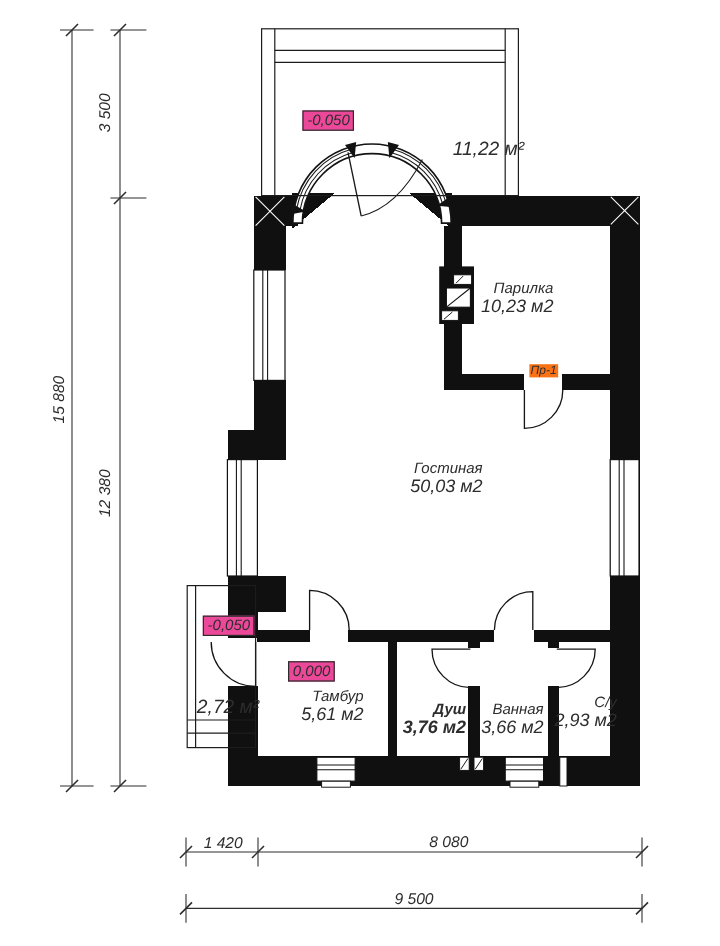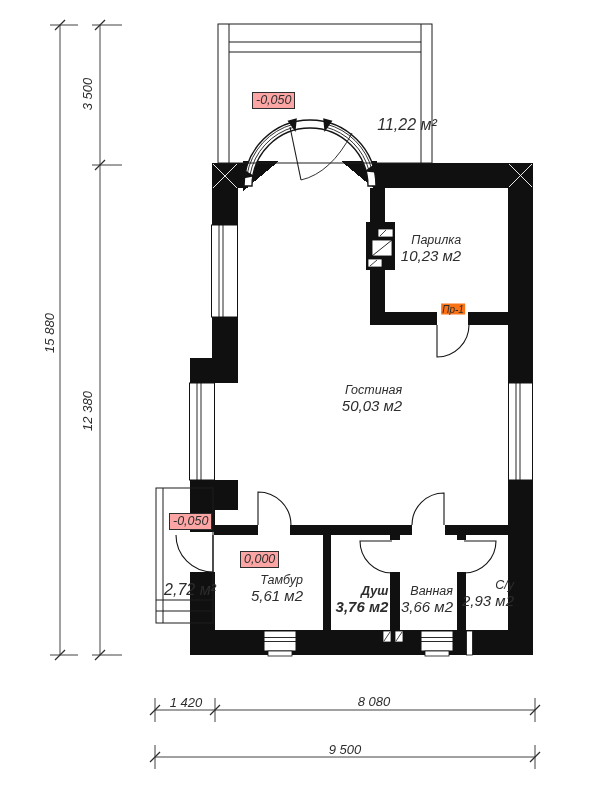--- a/index.html
+++ b/index.html
@@ -9,21 +9,21 @@
   .watermark{position:absolute;left:122px;top:330px;z-index:2;white-space:nowrap;
              font-family:"DejaVu Serif",serif;font-weight:bold;font-size:56px;line-height:58px;
              letter-spacing:2px;color:rgba(255,255,255,0.10);
              -webkit-text-stroke:1.6px rgba(150,150,150,0.75);
              text-shadow:2px 2px 1px rgba(200,200,200,0.5);}
   .label{position:absolute;z-index:3;color:#2d2d2d;font-style:italic;white-space:nowrap;}
   .room-label{text-align:right;transform:translateX(-50%);}
   .room-name{display:block;font-size:12.5px;line-height:14px;}
   .room-area{display:block;font-size:15px;line-height:17px;}
   .area-note{font-size:16px;transform:translate(-50%,-50%);}
-  .elev-box{position:absolute;z-index:3;border:1px solid #2d2d2d;background:#fca5a5;
+  .elev-box{position:absolute;z-index:3;border:1px solid #2d2d2d;background:#ec4899;
             color:#2d2d2d;font-style:italic;font-size:12.5px;line-height:15px;padding:0 3px;}
   .door-tag{font-size:10px;background:#f97316;padding:0 1px;transform:translate(-50%,-50%);}
   .dim{font-size:13px;transform:translate(-50%,-50%);}
   .dim.v{transform:translate(-50%,-50%) rotate(-90deg);}
 </style>
 </head>
 <body>
 
 <div class="canvas">
 

